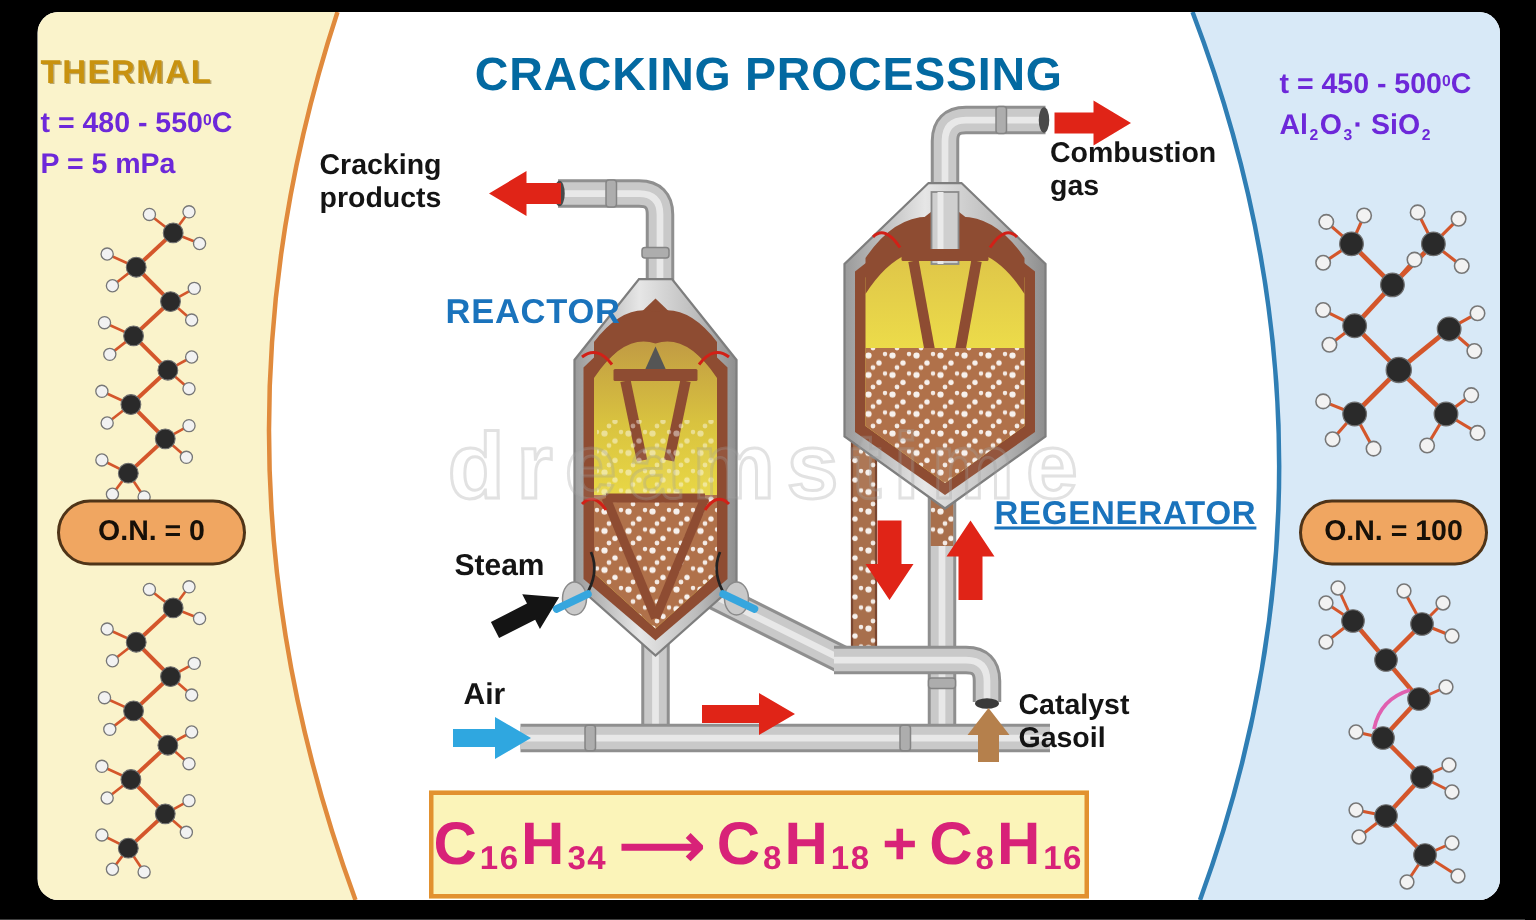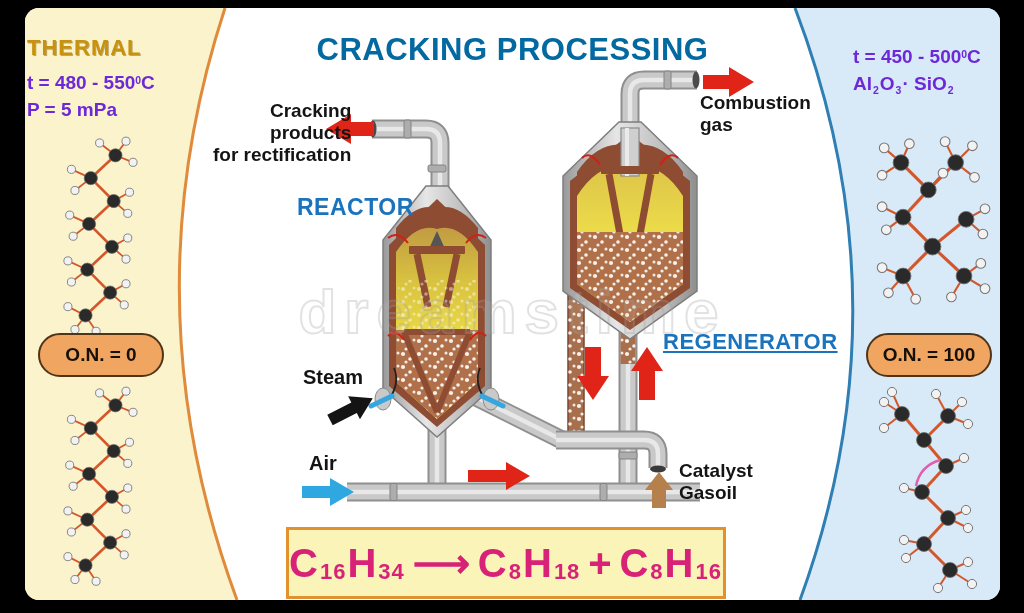--- a/index.html
+++ b/index.html
@@ -373,21 +373,20 @@
       <div>
         <span>Al</span><span class="sub">2</span><span>O</span><span class="sub">3</span><span>·</span>&nbsp;<span>SiO</span><span class="sub">2</span>
       </div>
     </div>
   </div>
   <div class="abs badge" style="left:841px;top:325px;">O.N. = 100</div>
 
   <div class="abs dlabel" style="left:188px;top:92px;text-align:right;">
     <div>Cracking</div>
     <div>products</div>
-    <div>for rectification</div>
   </div>
   <div class="abs blue-label" style="left:272px;top:186px;font-size:23px;">REACTOR</div>
   <div class="abs dlabel" style="left:675px;top:84px;">
     <div>Combustion</div>
     <div>gas</div>
   </div>
   <div class="abs blue-label" style="left:638px;top:321px;font-size:22px;text-decoration:underline;">REGENERATOR</div>
   <div class="abs dlabel" style="left:278px;top:358px;font-size:20px;">Steam</div>
   <div class="abs dlabel" style="left:284px;top:444px;font-size:20px;">Air</div>
   <div class="abs dlabel" style="left:654px;top:452px;">

